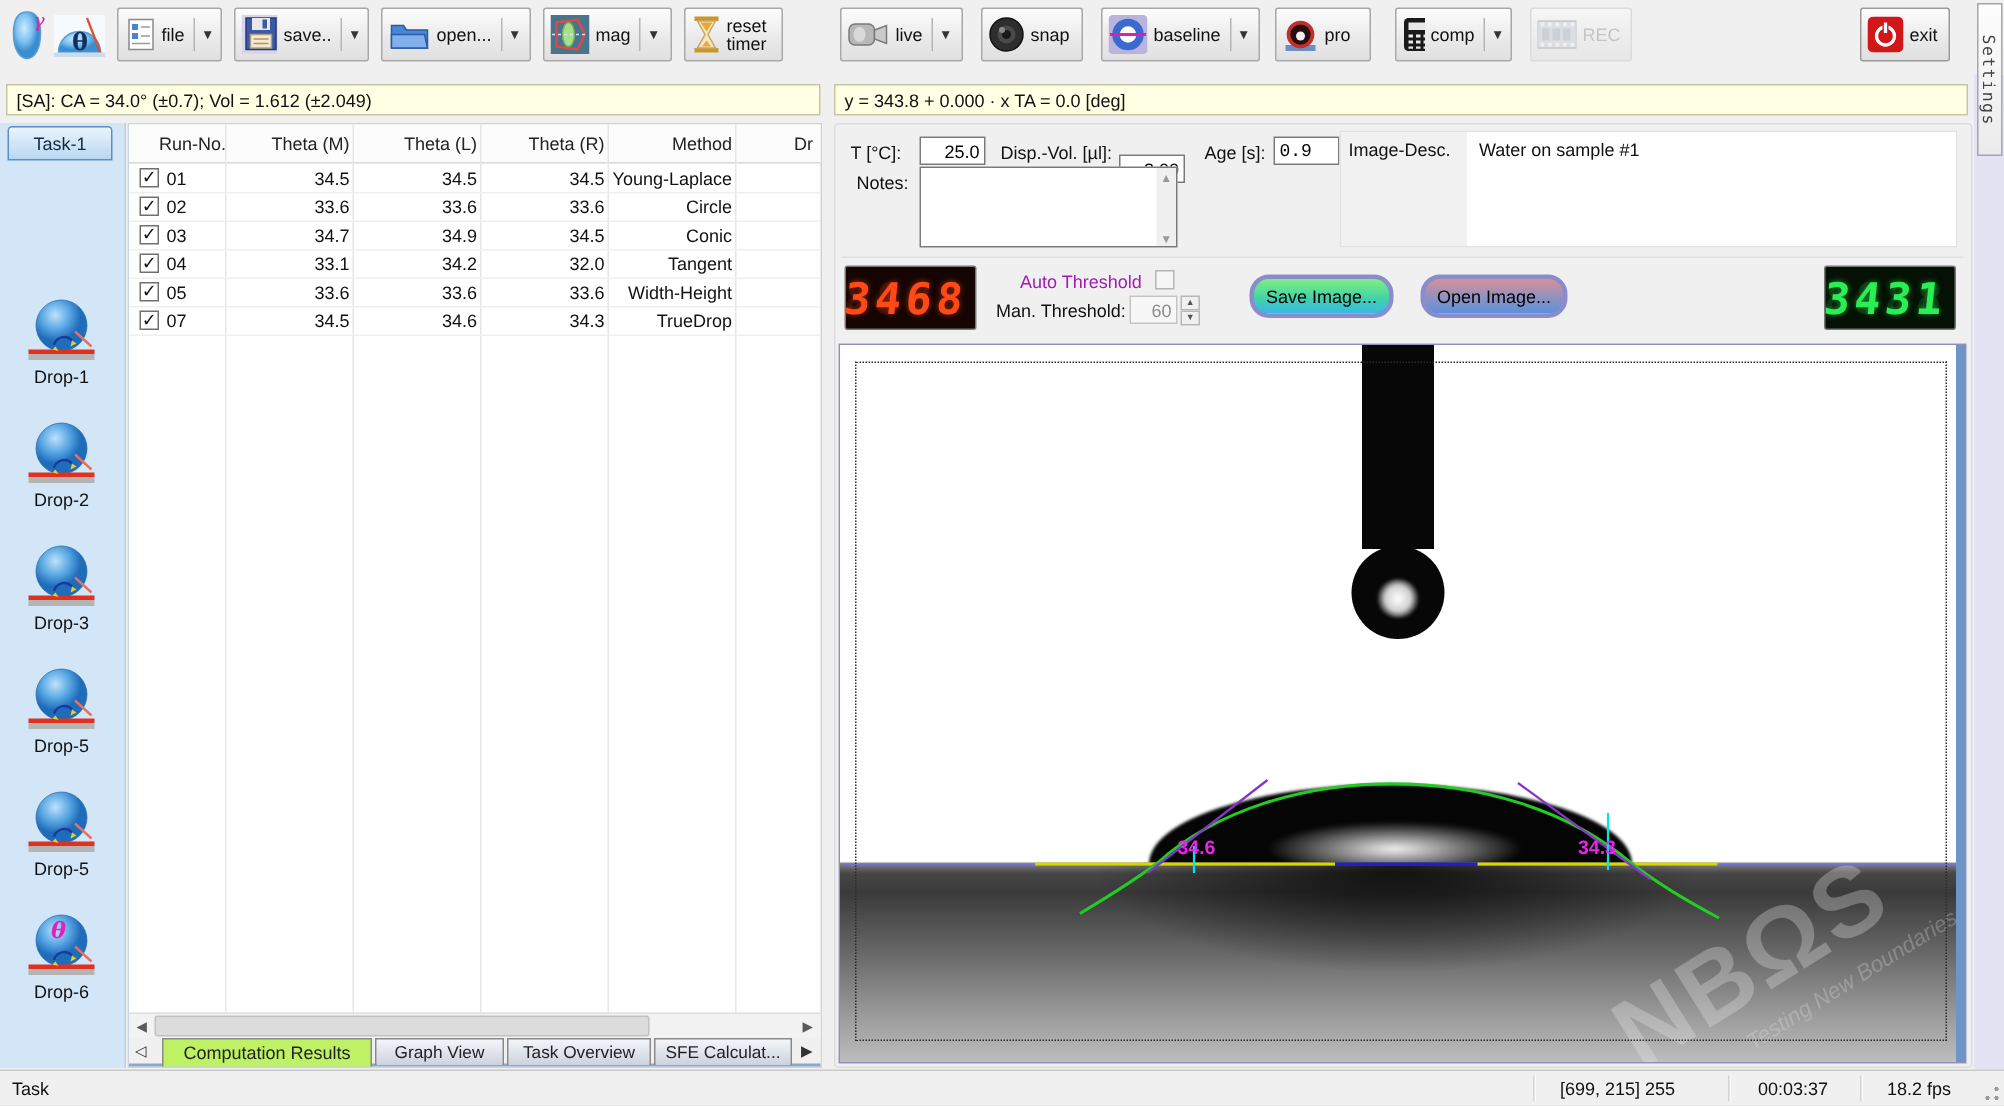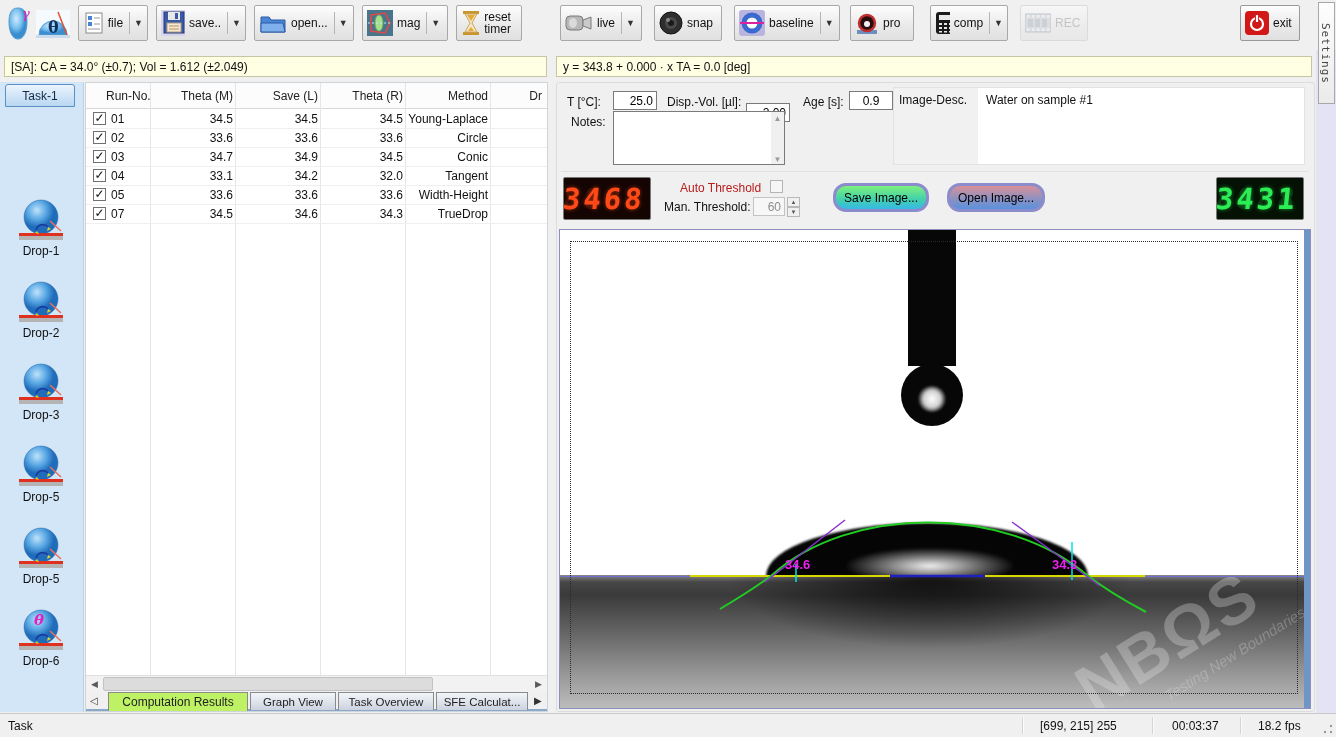--- a/index.html
+++ b/index.html
@@ -372,21 +372,21 @@
         </svg>
       <span class="theta-mark">θ</span>
       <span class="dlabel">Drop-6</span>
     </div>
   </div>
 
   <div class="tablepanel">
     <div class="thead">
       <span style="left:20px">Run-No.</span>
       <span class="num" style="left:65px;width:82px">Theta (M)</span>
-      <span class="num" style="left:150px;width:82px">Save (L)</span>
+      <span class="num" style="left:150px;width:82px">Theta (L)</span>
       <span class="num" style="left:235px;width:82px">Theta (R)</span>
       <span class="num" style="left:320px;width:82px">Method</span>
       <span class="num" style="left:408px;width:48px">Dr</span>
     </div>
     <div class="colline" style="left:64px;top:0"></div>
     <div class="colline" style="left:149px;top:0"></div>
     <div class="colline" style="left:234px;top:0"></div>
     <div class="colline" style="left:319px;top:0"></div>
     <div class="colline" style="left:404px;top:0"></div>
 
@@ -455,42 +455,42 @@
     </div>
   </div>
 
   <div class="rpanel">
 
     <span class="flabel" style="left:10px;top:12px">T [°C]:</span>
     <input class="fin num" style="left: 56px; top: 8px; width: 44px; text-align: right;" value="25.0">
     <span class="flabel" style="left:110px;top:12px">Disp.-Vol. [µl]:</span>
     <input class="fin" style="left: 189px; top: 8px; width: 44px; text-align: right; margin-top: 12px;" value="2.00">
     <span class="flabel" style="left:246px;top:12px">Age [s]:</span>
-    <input class="fin" style="left: 292px; top: 8px; width: 44px; text-align: center;" value="0.9">
+    <input class="fin" style="left: 292px; top: 8px; width: 44px; text-align: left; font-family: Liberation Mono, monospace;" value="0.9">
 
     <span class="flabel" style="left:14px;top:32px">Notes:</span>
     <textarea class="notes" style=""></textarea>
     <div class="nscroll">
         <div style="margin-top:2px">▲</div>
         <div style="margin-top:32px">▼</div>
       </div>
 
     <div class="descpanel">
       <div class="desccol"></div>
       <span class="flabel" style="left:5px;top:5px">Image-Desc.</span>
       <span class="flabel" style="left:92px;top:5px">Water on sample #1</span>
     </div>
 
     <div class="grp-line" style="top:88px"></div>
 
     <div class="seg7" style="left:6px;top:94px;width:88px;height:43px">
       <span class="ghost" style="color:rgba(255,74,24,.13)">8888</span>
       <span class="lit" style="color:#ff4a18;text-shadow:0 0 4px rgba(255,74,24,.6)">3468</span>
     </div>
-    <span class="flabel" style="left:123px;top:98px;color:#b91c1c">Auto Threshold</span>
+    <span class="flabel" style="left:123px;top:98px;color:#a21caf">Auto Threshold</span>
     <span style="position:absolute;left:213px;top:97px;width:13px;height:13px;border:1px solid #b4b4b4;background:#f6f6f6"></span>
     <span class="flabel" style="left:107px;top:117px">Man. Threshold:</span>
     <input class="fin" style="left: 196px; top: 114px; width: 32px; color: rgb(140, 140, 140); border-color: rgb(196, 196, 196); background: rgb(247, 247, 247); text-align: right;" value="60">
     <span class="spin" style="left:230px;top:114px">▲</span>
     <span class="spin" style="left:230px;top:124px">▼</span>
 
     <div class="gradbtn" style="left:276px;width:96px;background:linear-gradient(180deg,#7df07e,#45d2a8 55%,#35b9e6)">Save Image...</div>
     <div class="gradbtn" style="left:390px;width:98px;background:linear-gradient(180deg,#d89098,#8e91c0 55%,#5a92dd)">Open Image...</div>
 
     <div class="seg7" style="left:659px;top:94px;width:88px;height:43px;background:#041104">

